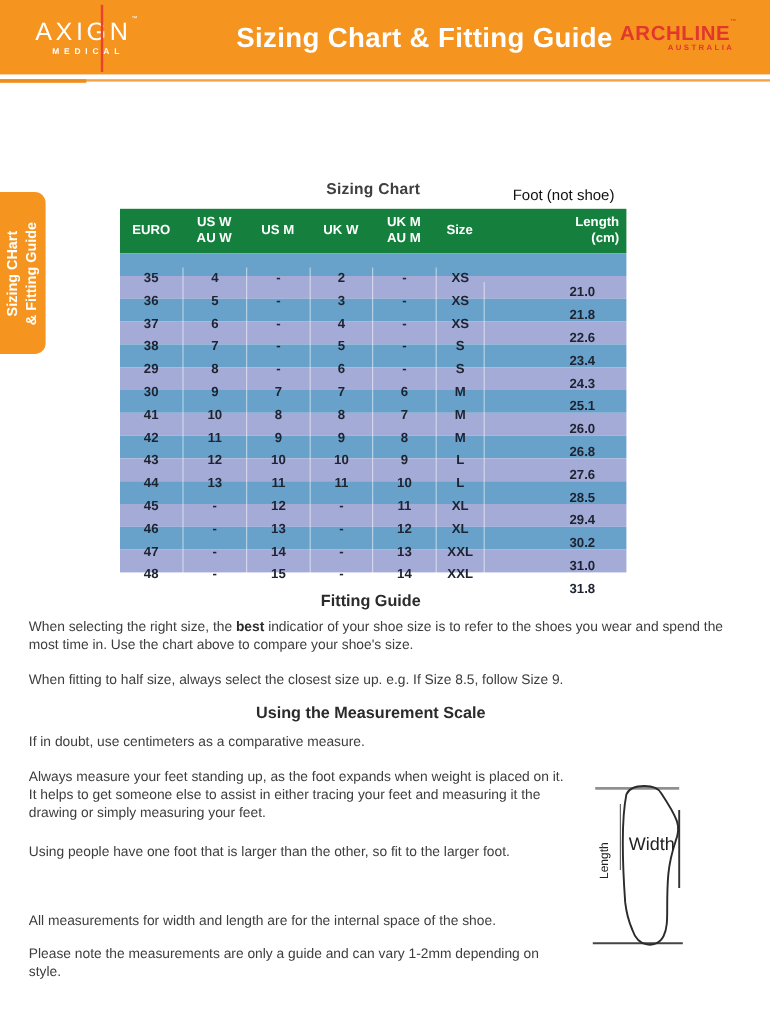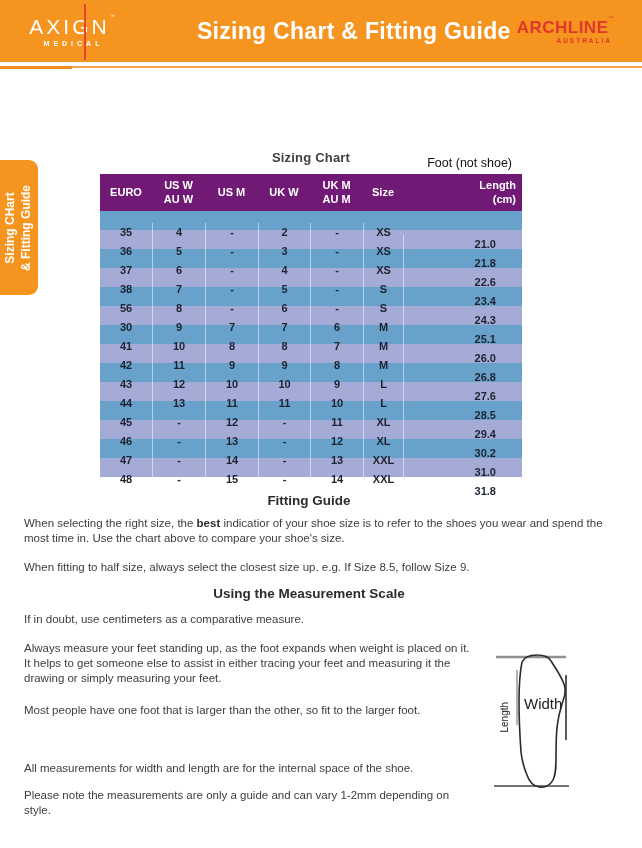--- a/index.html
+++ b/index.html
@@ -47,21 +47,21 @@
 
   
   .chart-title { position:absolute; left:100px; top:150px; width:422px; text-align:center;
     font-weight:700; font-size:13px; color:#3f3f3f; letter-spacing:0.2px; }
   .foot-note { position:absolute; left:312px; top:156px; width:200px; text-align:right;
     font-weight:400; font-size:12.5px; color:#111; }
 
   .size-table { position:absolute; left:100px; top:174px; width:422px; }
   .thead {
     display:grid; grid-template-columns:52px 53px 53px 52px 53px 40px 119px;
-    background:#701a75; height:37px; align-items:center;
+    background:#15803d; height:37px; align-items:center;
   }
   .hcell { color:#fff; font-weight:700; font-size:11px; text-align:center;
     white-space:pre-line; line-height:1.2; }
   .hcell:last-child { text-align:right; padding-right:6px; }
 
   .tbody .trow {
     display:grid; grid-template-columns:52px 53px 53px 52px 53px 40px 119px;
     height:19px; align-items:center;
   }
   .tbody .trow:nth-child(odd)  { background:#68A2CB; }
@@ -158,21 +158,21 @@
         <div class="trow">
           <div class="tcell">38</div>
           <div class="tcell">7</div>
           <div class="tcell">-</div>
           <div class="tcell">5</div>
           <div class="tcell">-</div>
           <div class="tcell">S</div>
           <div class="tcell">23.4</div>
         </div>
         <div class="trow">
-          <div class="tcell">56</div>
+          <div class="tcell">29</div>
           <div class="tcell">8</div>
           <div class="tcell">-</div>
           <div class="tcell">6</div>
           <div class="tcell">-</div>
           <div class="tcell">S</div>
           <div class="tcell">24.3</div>
         </div>
         <div class="trow">
           <div class="tcell">30</div>
           <div class="tcell">9</div>
@@ -257,21 +257,21 @@
       </div>
   </div>
 
   <div class="h2" style="top:493px;">Fitting Guide</div>
   <div class="para" style="top:516px; width:585px;"><span>When selecting the right size, the </span><b>best</b><span> indicatior of your shoe size is to refer to the shoes you wear and spend the most time in. Use the chart above to compare your shoe's size.</span></div>
   <div class="para" style="top:560px; width:560px;">When fitting to half size, always select the closest size up. e.g. If Size 8.5, follow Size 9.</div>
 
   <div class="h2" style="top:586px;">Using the Measurement Scale</div>
   <div class="para" style="top:612px; width:560px;">If in doubt, use centimeters as a comparative measure.</div>
   <div class="para" style="top:641px; width:455px;">Always measure your feet standing up, as the foot expands when weight is placed on it. It helps to get someone else to assist in either tracing your feet and measuring it the drawing or simply measuring your feet.</div>
-  <div class="para" style="top:703px; width:455px;">Most people have one foot that is larger than the other, so fit to the larger foot.</div>
+  <div class="para" style="top:703px; width:455px;">Using people have one foot that is larger than the other, so fit to the larger foot.</div>
   <div class="para" style="top:761px; width:455px;">All measurements for width and length are for the internal space of the shoe.</div>
   <div class="para" style="top:788px; width:430px;">Please note the measurements are only a guide and can vary 1-2mm depending on style.</div>
 
   <div class="diagram">
     <svg width="162" height="170" viewBox="0 0 162 170">
       <line x1="16" y1="17" x2="86" y2="17" stroke="#909090" stroke-width="2.4"></line>
       <line x1="14" y1="146" x2="89" y2="146" stroke="#444444" stroke-width="1.6"></line>
       <line x1="37" y1="30" x2="37" y2="85" stroke="#666666" stroke-width="1"></line>
       <line x1="86" y1="35" x2="86" y2="100" stroke="#333333" stroke-width="1.6"></line>
       <path d="M 42,22

